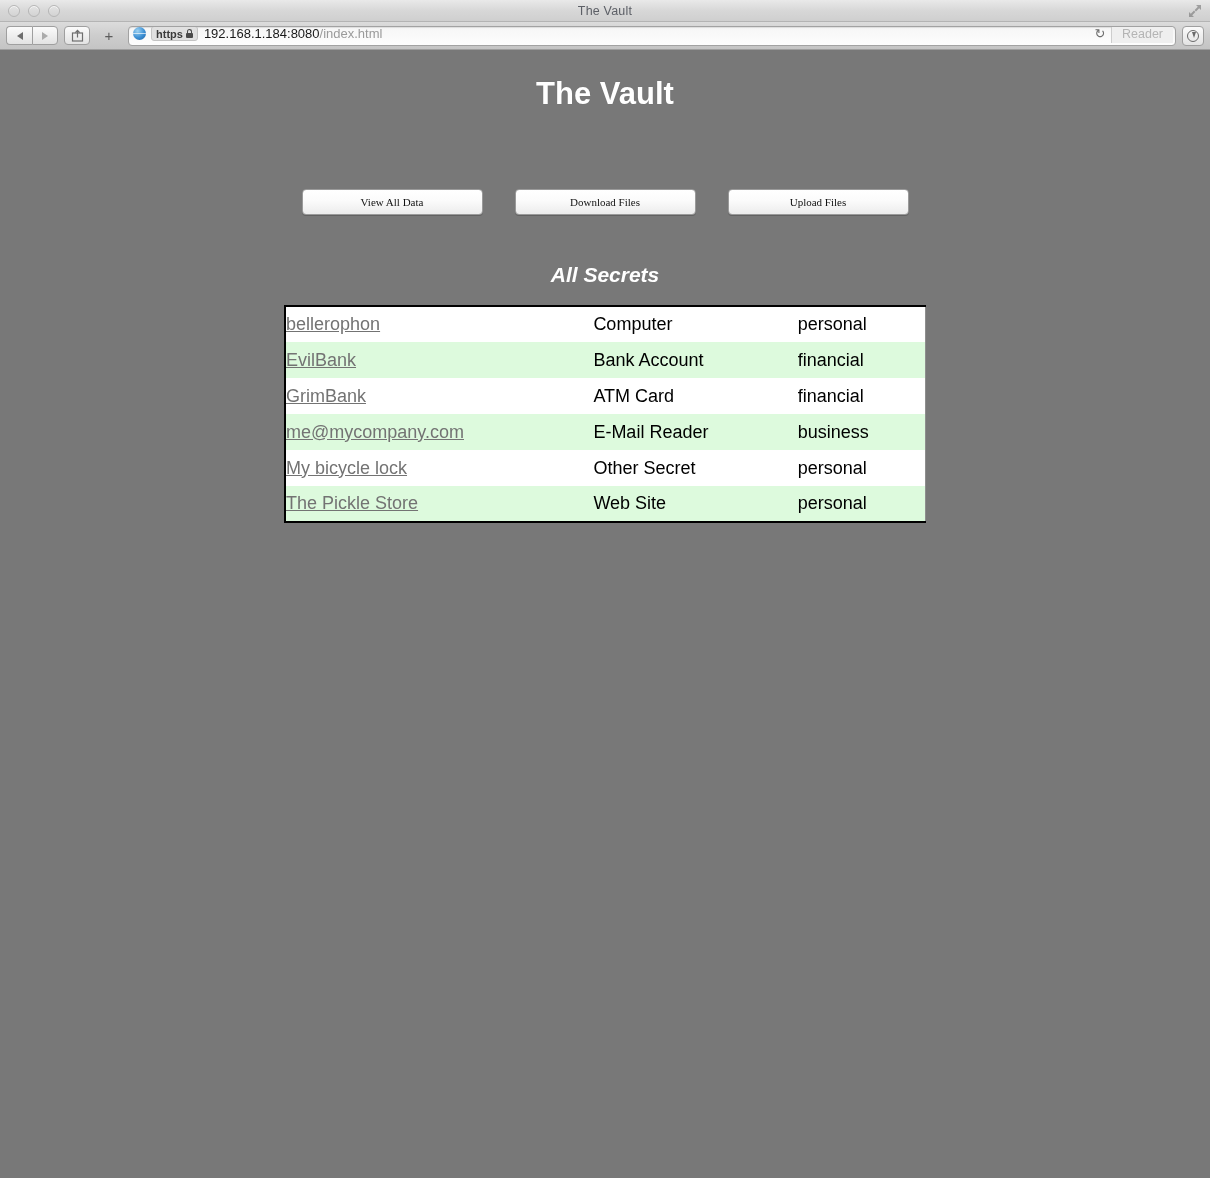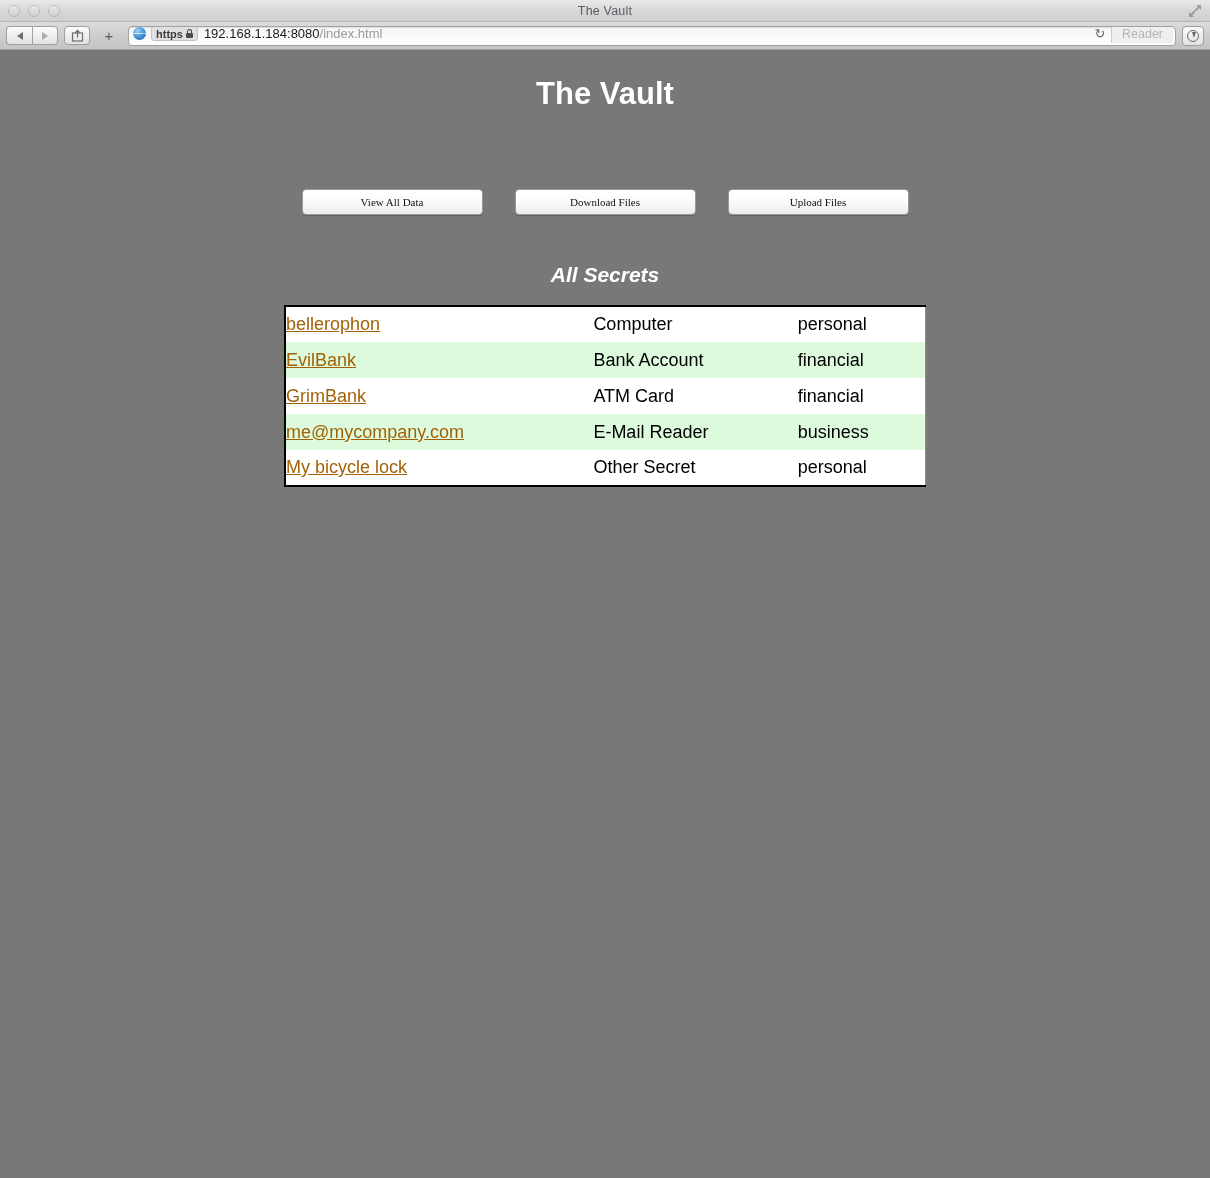--- a/index.html
+++ b/index.html
@@ -214,21 +214,21 @@
     border: none;
   }
   table.secrets tr:nth-child(even) { background: #ddfadd; }
   table.secrets tr:nth-child(odd)  { background: #ffffff; }
 
   td.c-name  { width: 309px; padding-left: 16px; }
   td.c-type  { width: 205px; padding-left: 0px; }
   td.c-cat   { width: 128px; padding-left: 0px; }
 
   td.c-name a {
-    color: #a16207;
+    color: #737373;
     font-size: 18px;
     font-family: "Liberation Sans", sans-serif;
   }
 </style>
 </head>
 <body>
 
 <div class="browser-window">
 
   <div class="titlebar">
@@ -318,18 +318,23 @@
             <tr>
               <td class="c-name"><a href="#">me@mycompany.com</a></td>
               <td class="c-type">E-Mail Reader</td>
               <td class="c-cat">business</td>
             </tr>
             <tr>
               <td class="c-name"><a href="#">My bicycle lock</a></td>
               <td class="c-type">Other Secret</td>
               <td class="c-cat">personal</td>
             </tr>
+            <tr>
+              <td class="c-name"><a href="#">The Pickle Store</a></td>
+              <td class="c-type">Web Site</td>
+              <td class="c-cat">personal</td>
+            </tr>
           </tbody>
       </table>
     </div>
 
   </div>
 </div>
 
 </body></html>

